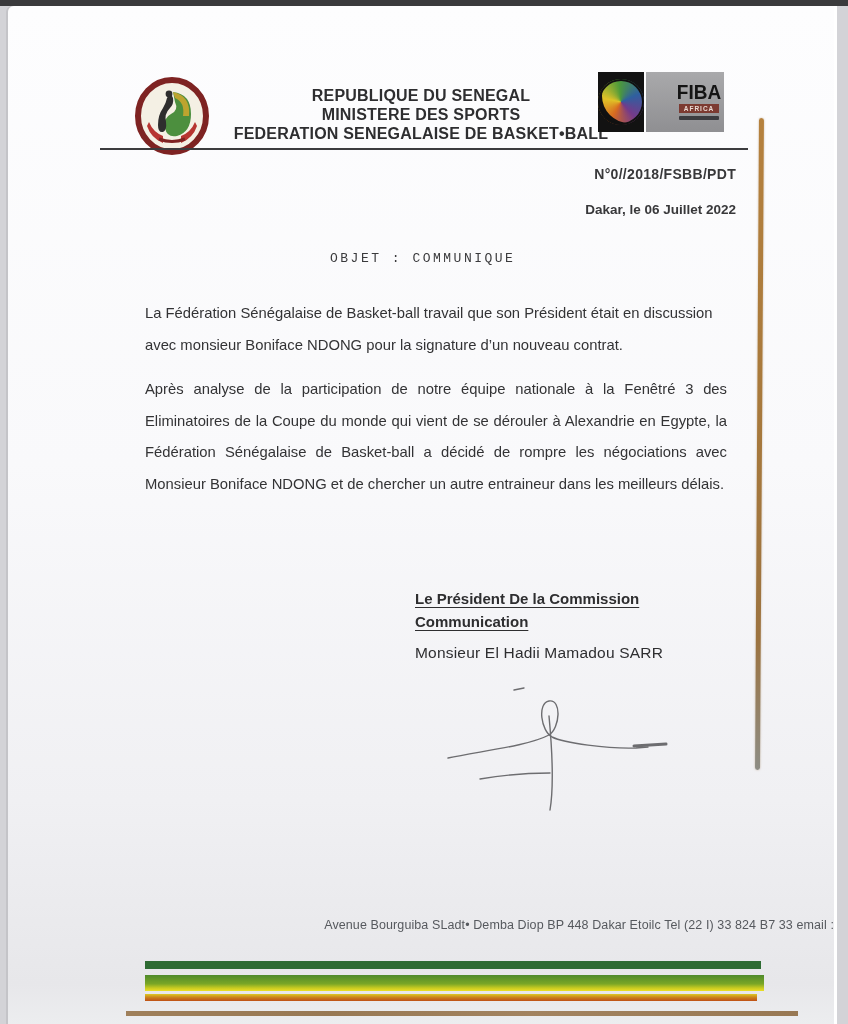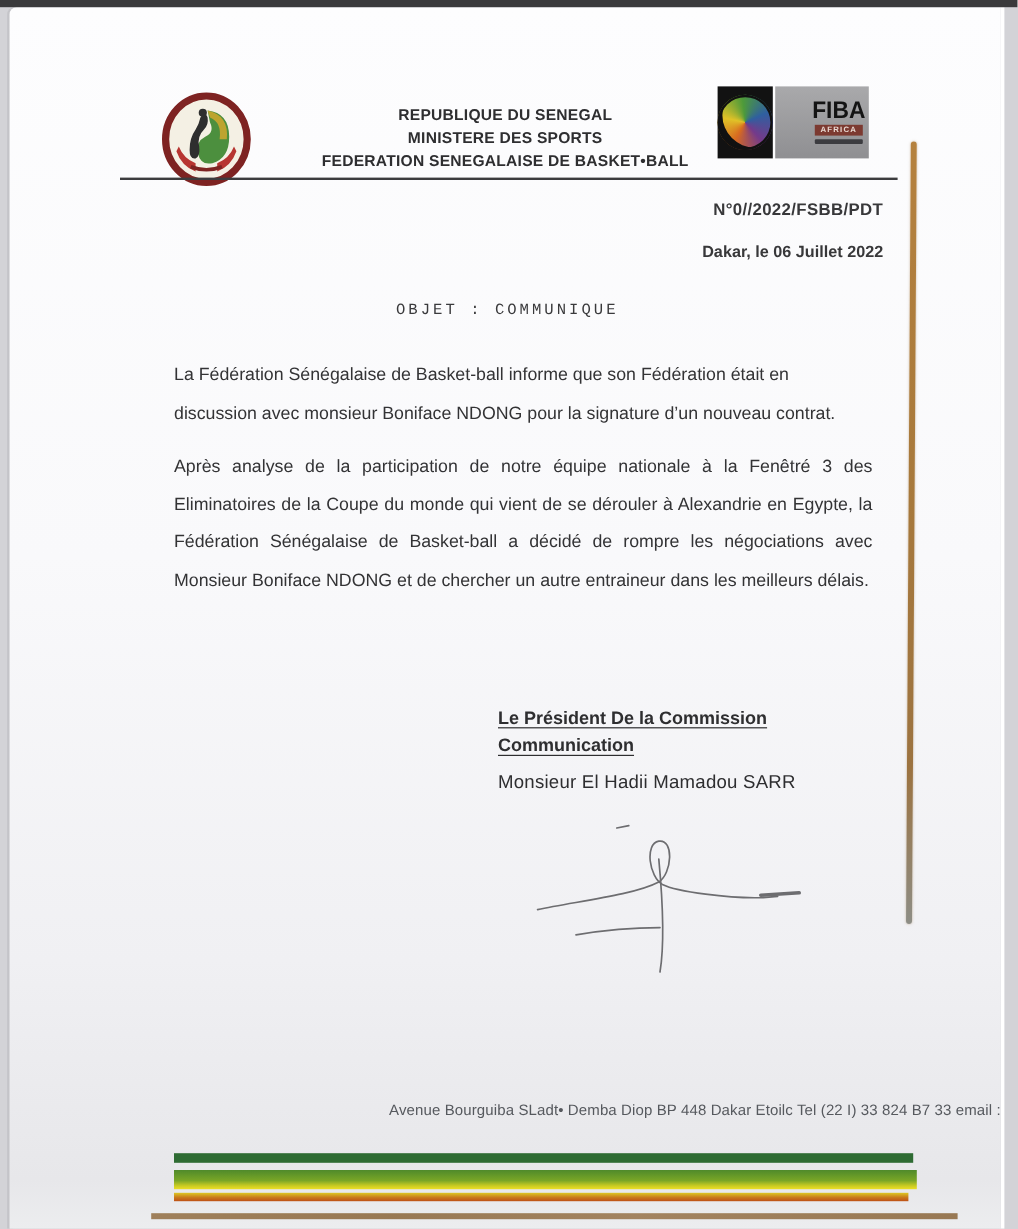--- a/index.html
+++ b/index.html
@@ -11,21 +11,21 @@
   .photo-top-bar{position:absolute;top:0;left:0;width:848px;height:6px;background:#3a3a3c;z-index:5;}
   .page{
     position:absolute;top:6px;left:8px;width:826px;height:1018px;
     background:linear-gradient(180deg,#fdfdfe 0%,#f9f9fb 45%,#f0f0f3 78%,#e7e7ea 96%,#ecedef 100%);
     box-shadow:-2px 0 0 #c4c4c8, 3px 0 0 #ffffff;
     border-top-left-radius:6px;
   }
   .scan{position:absolute;inset:0;filter:blur(0.25px);}
   
   .org-block{position:absolute;top:80px;left:0;width:826px;text-align:center;
-    color:#2e2e30;font-weight:bold;font-size:13px;line-height:19px;letter-spacing:.2px;
+    color:#2e2e30;font-weight:bold;font-size:16px;line-height:19px;letter-spacing:.2px;
     font-stretch:condensed;}
   .fsbb-logo{position:absolute;top:70px;left:125px;width:78px;height:80px;}
   .fiba-logo{position:absolute;top:66px;left:590px;width:126px;height:62px;display:flex;}
   .fiba-ball-box{width:58px;height:60px;background:#121212;display:flex;align-items:center;justify-content:center;}
   .fiba-ball{width:46px;height:46px;border-radius:50%;
     background:conic-gradient(from 210deg,#d86a20,#e0c227,#4d9a3a,#2f5fa0,#743a8a,#d86a20);
     box-shadow:inset 0 0 0 2px #111, inset 8px -6px 0 -4px #111;filter:blur(.4px);}
   .fiba-text-box{width:66px;height:60px;background:linear-gradient(180deg,#a9a9ab,#8f8f92);margin-left:2px;
     display:flex;flex-direction:column;align-items:center;justify-content:center;padding-left:28px;}
   .fiba-word{font-weight:bold;font-size:19px;letter-spacing:0px;color:#141414;line-height:18px;
@@ -105,27 +105,27 @@
       <div class="fiba-text-box">
         <div class="fiba-word">FIBA</div>
         <div class="fiba-region">AFRICA</div>
         <div class="fiba-tagline"></div>
       </div>
     </div>
 
     <div class="header-rule"></div>
 
     <div class="ref-block">
-      <div class="ref-no">N°0//2022/FSBB/PDT</div>
+      <div class="ref-no">N°0//2018/FSBB/PDT</div>
       <div class="dateline">Dakar, le 06 Juillet 2022</div>
     </div>
 
     <div class="subject">OBJET : COMMUNIQUE</div>
 
-    <div class="para para-1">La Fédération Sénégalaise de Basket-ball informe que son Fédération était en discussion avec monsieur Boniface NDONG pour la signature d’un nouveau  contrat.</div>
+    <div class="para para-1">La Fédération Sénégalaise de Basket-ball travail que son Président était en discussion avec monsieur Boniface NDONG pour la signature d’un nouveau  contrat.</div>
     <div class="para para-2">Après analyse de la participation de notre équipe nationale à la Fenêtré 3 des Eliminatoires de la Coupe du monde qui vient de se dérouler à Alexandrie en Egypte, la Fédération Sénégalaise de Basket-ball a décidé de rompre les négociations avec Monsieur Boniface NDONG et de chercher un autre entraineur dans les meilleurs délais.</div>
 
     <div class="sig-title">
       <span>Le Président De la Commission</span><br>
       <span>Communication</span>
     </div>
     <div class="sig-name">Monsieur El Hadii Mamadou SARR</div>
 
     <svg class="sig-svg" viewBox="0 0 240 135">
       <g fill="none" stroke="#6d6d70" stroke-width="1.4" stroke-linecap="round">

